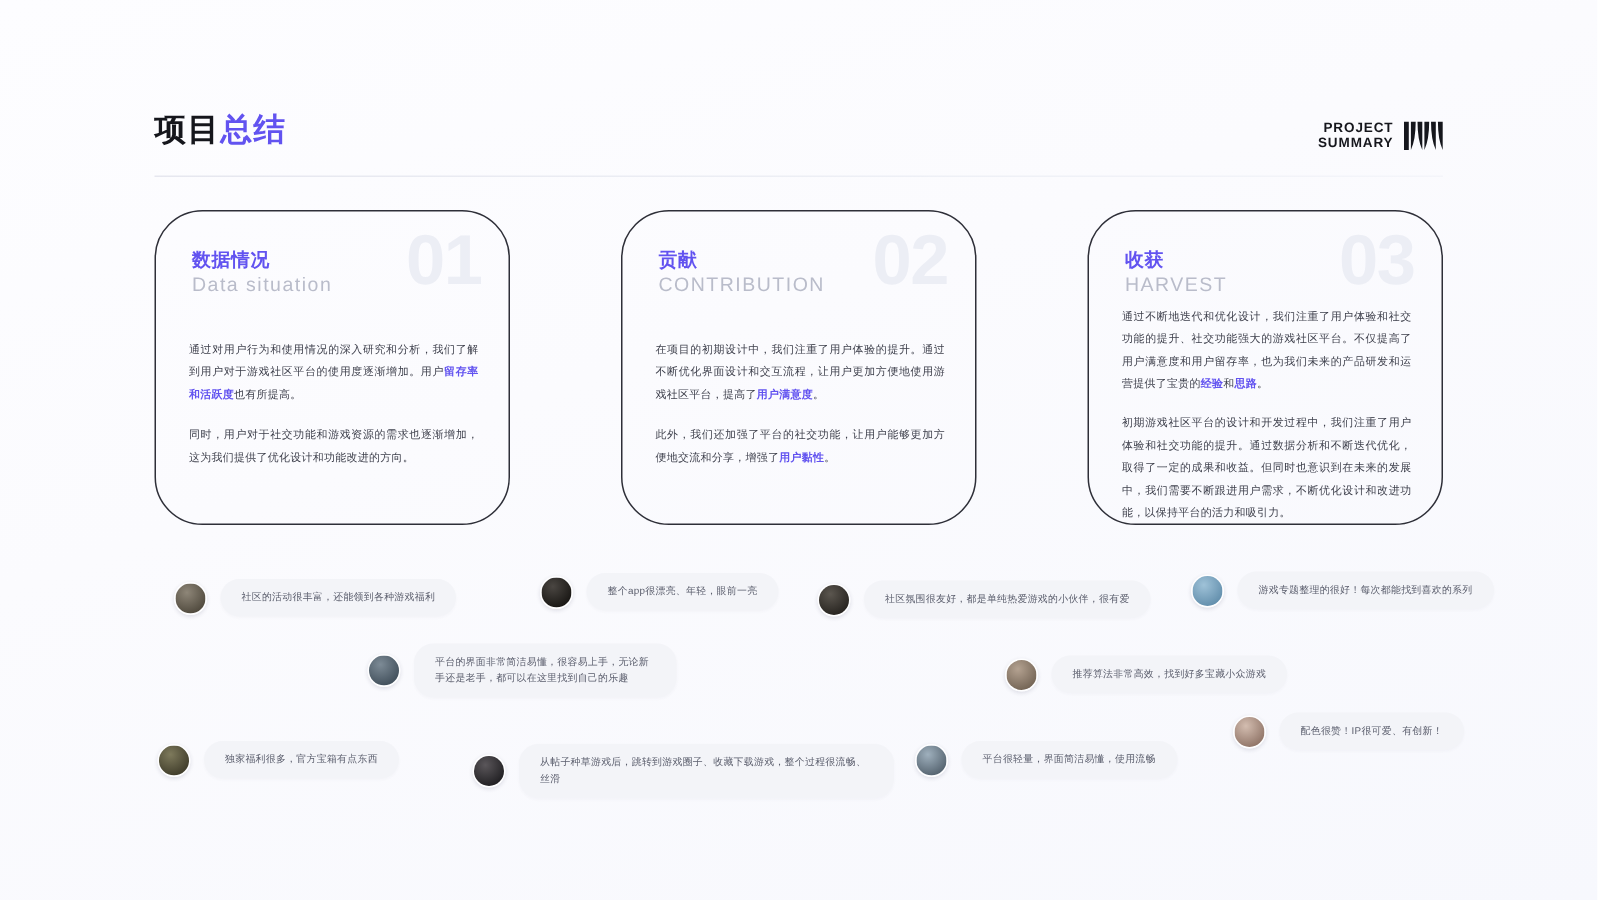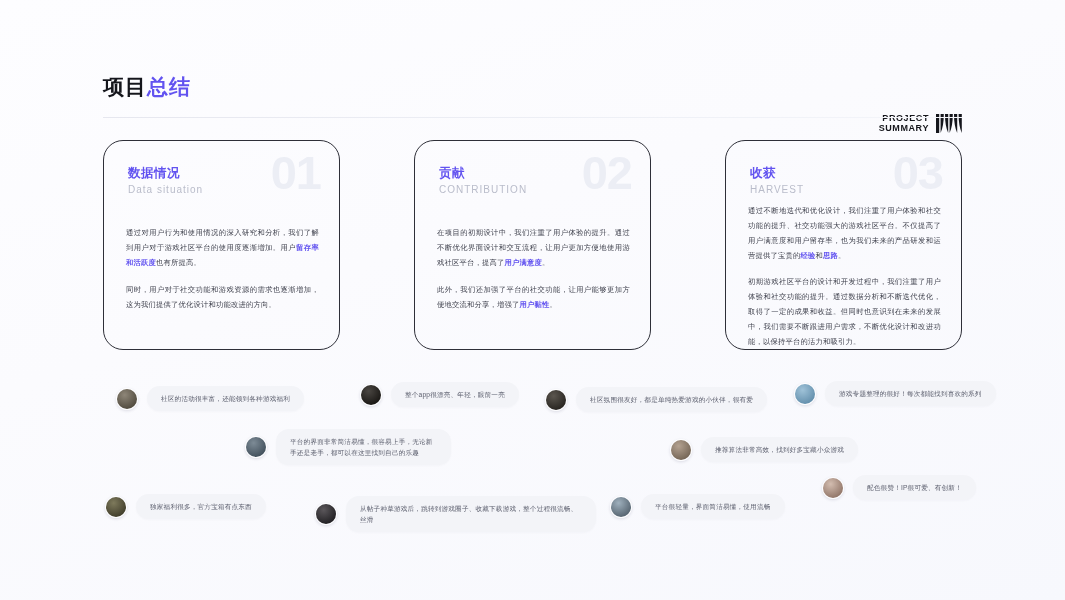--- a/index.html
+++ b/index.html
@@ -23,21 +23,21 @@
     position: absolute; left: 103px; top: 76px;
     font-size: 21px; font-weight: bold; letter-spacing: 1px;
     line-height: 1;
     white-space: nowrap;
   }
   .title .t-dark { color: #15161c; }
   .title .t-accent { color: #6253f0; }
 
   .brand {
     position: absolute; right: 103px; top: 80px;
-    display: flex; align-items: center; gap: 7px; margin-top: 33px;
+    display: flex; align-items: center; gap: 7px;
   }
   .brand-text {
     font-size: 9px; font-weight: bold; line-height: 10px;
     letter-spacing: 0.6px; color: #15161c; text-align: right;
   }
   .brand-mark { display: block; }
 
   .hrule {
     position: absolute; left: 103px; top: 117px; width: 859px; height: 1px;
     background: linear-gradient(to right, #e6e7ef, #eef0f6 60%, #f4f5fa);
@@ -46,34 +46,34 @@
   
   .cards {
     position: absolute; left: 103px; top: 140px;
     width: 859px; height: 210px;
     display: flex; justify-content: space-between;
   }
   .card {
     position: relative;
     width: 237px; height: 210px;
     border: 1px solid #2e2f38;
-    border-radius: 20px;
+    border-radius: 32px;
     background: transparent;
     overflow: hidden;
   }
   .card-head {
     position: absolute; left: 24px; top: 25px;
   }
   .card-cn {
     font-size: 12.5px; font-weight: bold; color: #6253f0; letter-spacing: .5px;
     line-height: 15px;
   }
   .card-en {
     margin-top: 4px;
-    font-size: 10px; color: #b9bcca; letter-spacing: 1px;
+    font-size: 13px; color: #b9bcca; letter-spacing: 1px;
     line-height: 9px;
   }
   .card-num {
     position: absolute; right: 18px; top: 8px;
     font-size: 47px; font-weight: bold; color: #eceef5;
     letter-spacing: -1px; line-height: 1;
     user-select: none;
   }
   .card-body {
     position: absolute; left: 22px; right: 20px; top: 84px;

